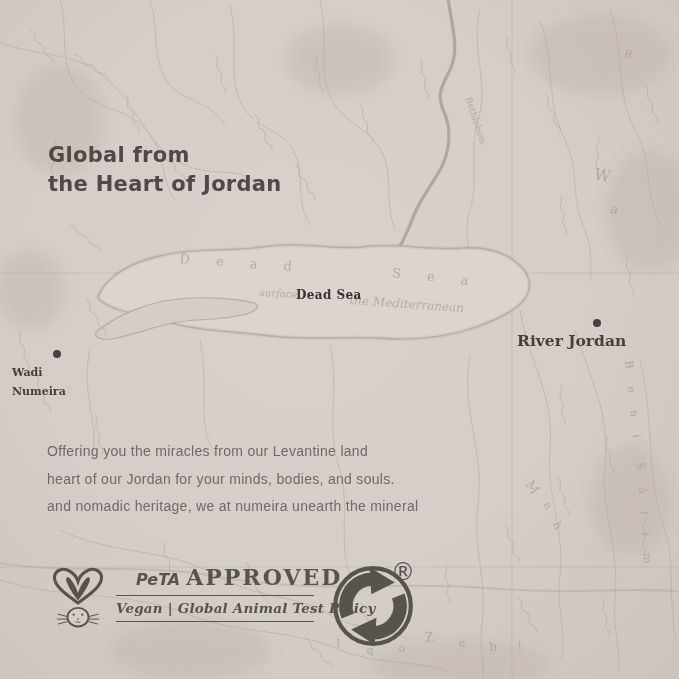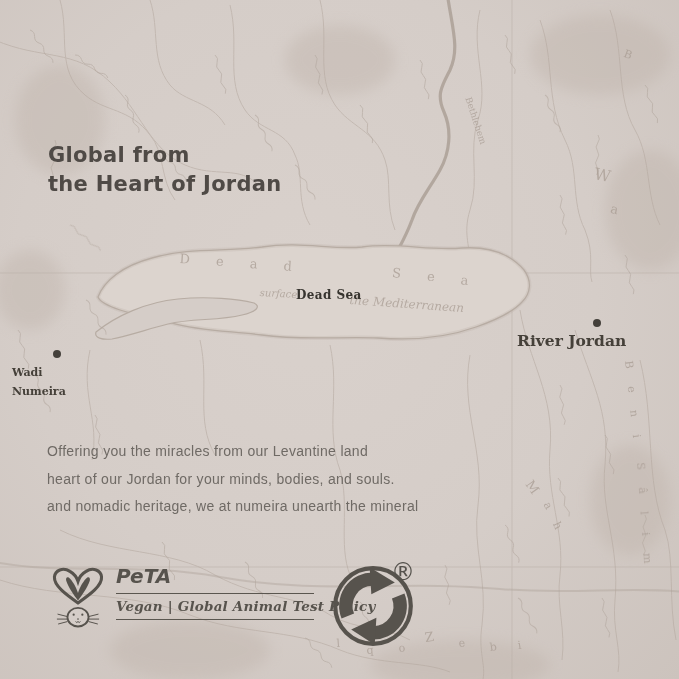--- a/index.html
+++ b/index.html
@@ -41,21 +41,21 @@
     font-size:14px;line-height:27.5px;color:#6f6a65;letter-spacing:.3px;
   }
   .body-copy span{display:block;}
   .badges{position:absolute;left:0;top:0;width:679px;height:679px;pointer-events:none;}
   .peta{position:absolute;left:47px;top:564px;display:flex;align-items:flex-start;}
   .peta svg{display:block;}
   .peta-text{margin-left:7px;width:198px;color:#57534d;}
   .peta-row1{display:flex;align-items:baseline;white-space:nowrap;}
   .peta-brand{
     font-family:"DejaVu Sans", sans-serif;font-style:italic;font-weight:bold;
-    font-size:20px;letter-spacing:0;
+    font-size:16px;letter-spacing:0;margin-left:20px;
   }
   .peta-word{
     font-family:"DejaVu Serif", serif;font-weight:bold;
     font-size:22px;letter-spacing:2px;margin-left:6px;
   }
   .peta-rule{border:none;border-top:1.4px solid #5a564f;margin:5px 0 0 0;width:100%;}
   .peta-tagline{
     font-family:"DejaVu Serif", serif;font-style:italic;font-weight:bold;
     font-size:13.5px;padding:4px 0 5px 0;white-space:nowrap;letter-spacing:.2px;
   }
@@ -227,20 +227,21 @@
             <line x1="33" y1="92" x2="18" y2="96"></line>
             <line x1="67" y1="84" x2="83" y2="80"></line>
             <line x1="67" y1="88" x2="84" y2="88"></line>
             <line x1="67" y1="92" x2="82" y2="96"></line>
           </g>
         </g>
       </svg>
       <div class="peta-text">
         <div class="peta-row1">
           <span class="peta-brand">PeTA</span>
+          <span class="peta-word">APPROVED</span>
         </div>
         <hr class="peta-rule">
         <div class="peta-tagline">Vegan | Global Animal Test Policy</div>
         <hr class="peta-rule" style="margin-top:0;">
       </div>
     </div>
 
     <div class="greendot">
       <svg width="84" height="84" viewBox="0 0 100 100">
         <circle cx="50" cy="50" r="45" stroke="#57534d" stroke-width="5" fill="none"></circle>

